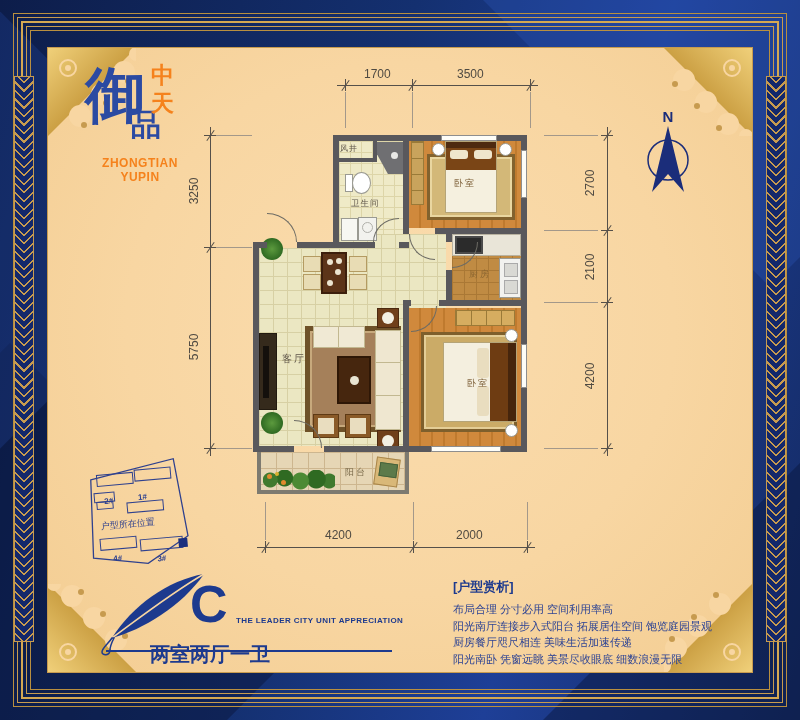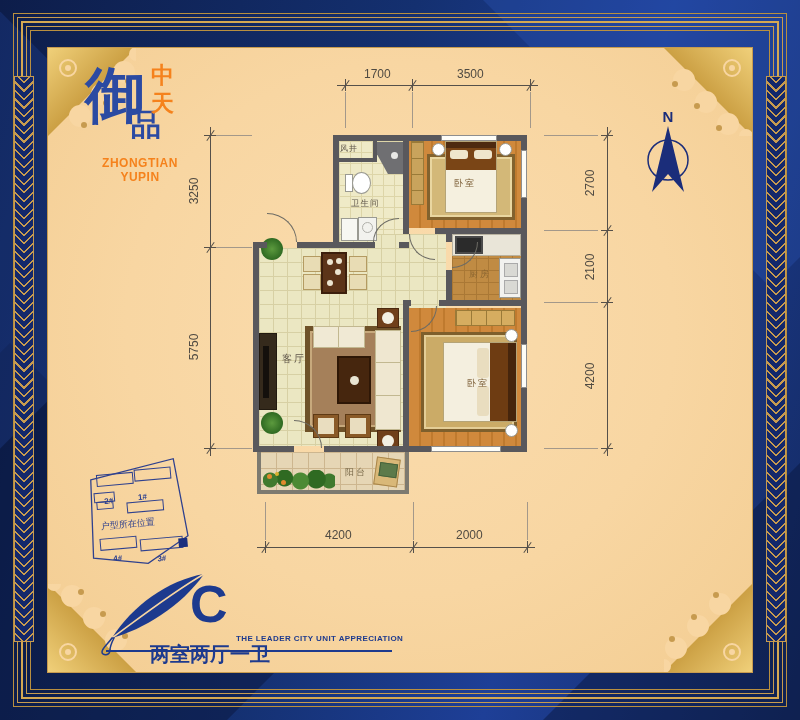--- a/index.html
+++ b/index.html
@@ -325,18 +325,25 @@
     <text x="74" y="107" font-size="8" font-weight="bold" fill="#2f418e" text-anchor="middle">3#</text>
     <text x="16" y="70" font-size="9" fill="#2f418e">户型所在位置</text>
   </svg>
 
   <svg class="a" style="left:98px;top:572px;" width="110" height="85" viewBox="0 0 110 85">
     <path d="M106,2 C70,8 34,34 14,66 C44,58 84,34 106,2 Z" fill="#1d3a8e"></path>
     <path d="M106,2 C72,22 44,44 14,66" stroke="#f8d6a2" stroke-width="1.5" fill="none"></path>
     <path d="M14,66 C10,72 4,76 4,80 C4,84 12,84 12,78 C12,74 14,70 16,66 Z" fill="none" stroke="#1d3a8e" stroke-width="1.5"></path>
   </svg>
   <div class="a navy" style="left:190px;top:578px;font-size:52px;font-weight:bold;line-height:1;">C</div>
-  <div class="a navy" style="left:236px;top:634px;font-size:8px;font-weight:bold;letter-spacing:0.4px;">THE LEADER CITY UNIT APPRECIATION</div>
+  <div class="a navy" style="left:236px;top:616px;font-size:8px;font-weight:bold;letter-spacing:0.4px;">THE LEADER CITY UNIT APPRECIATION</div>
   <div class="a navy" style="left:150px;top:641px;font-size:20px;font-weight:bold;">两室两厅一卫</div>
   <div class="a" style="left:106px;top:650px;width:286px;height:2px;background:#1d3a8e;"></div>
 
+  <div class="a" style="left:453px;top:578px;width:292px;">
+    <div style="font-size:13px;font-weight:bold;color:#1d3a8e;margin-bottom:5px;">[户型赏析]</div>
+    <div style="font-size:11px;color:#2e4494;font-weight:500;line-height:16.5px;">布局合理 分寸必用 空间利用率高</div>
+    <div style="font-size:11px;color:#2e4494;font-weight:500;line-height:16.5px;">阳光南厅连接步入式阳台 拓展居住空间 饱览庭园景观</div>
+    <div style="font-size:11px;color:#2e4494;font-weight:500;line-height:16.5px;">厨房餐厅咫尺相连 美味生活加速传递</div>
+    <div style="font-size:11px;color:#2e4494;font-weight:500;line-height:16.5px;">阳光南卧 凭窗远眺 美景尽收眼底 细数浪漫无限</div>
+  </div>
 
 </div>
 
 </body></html>

